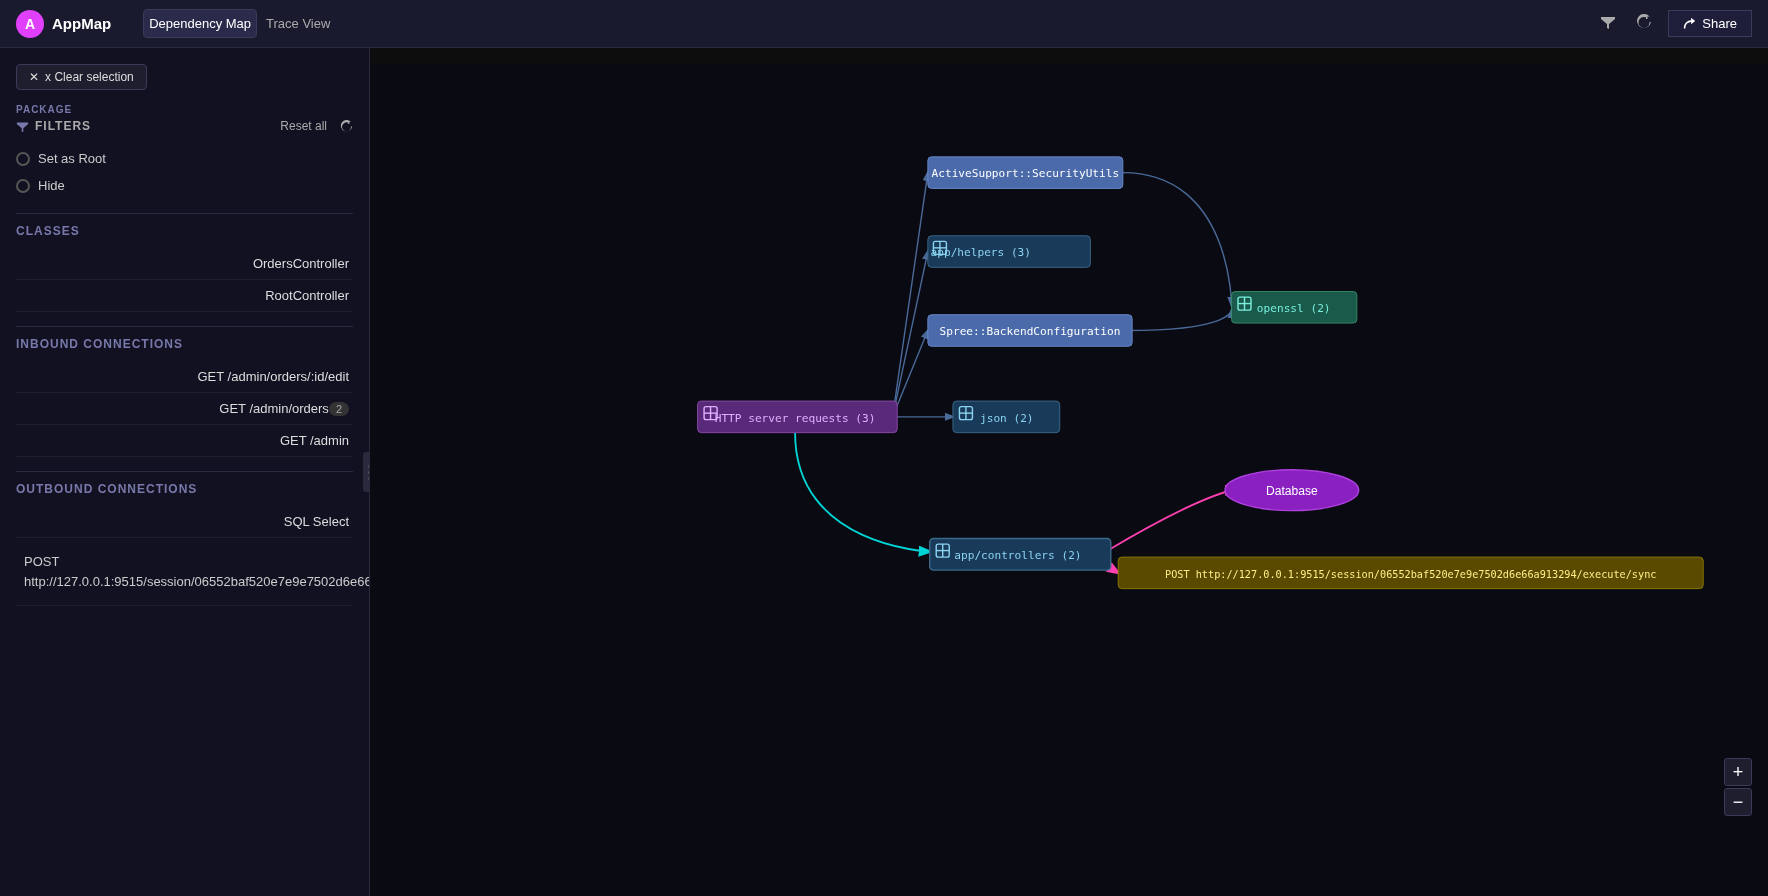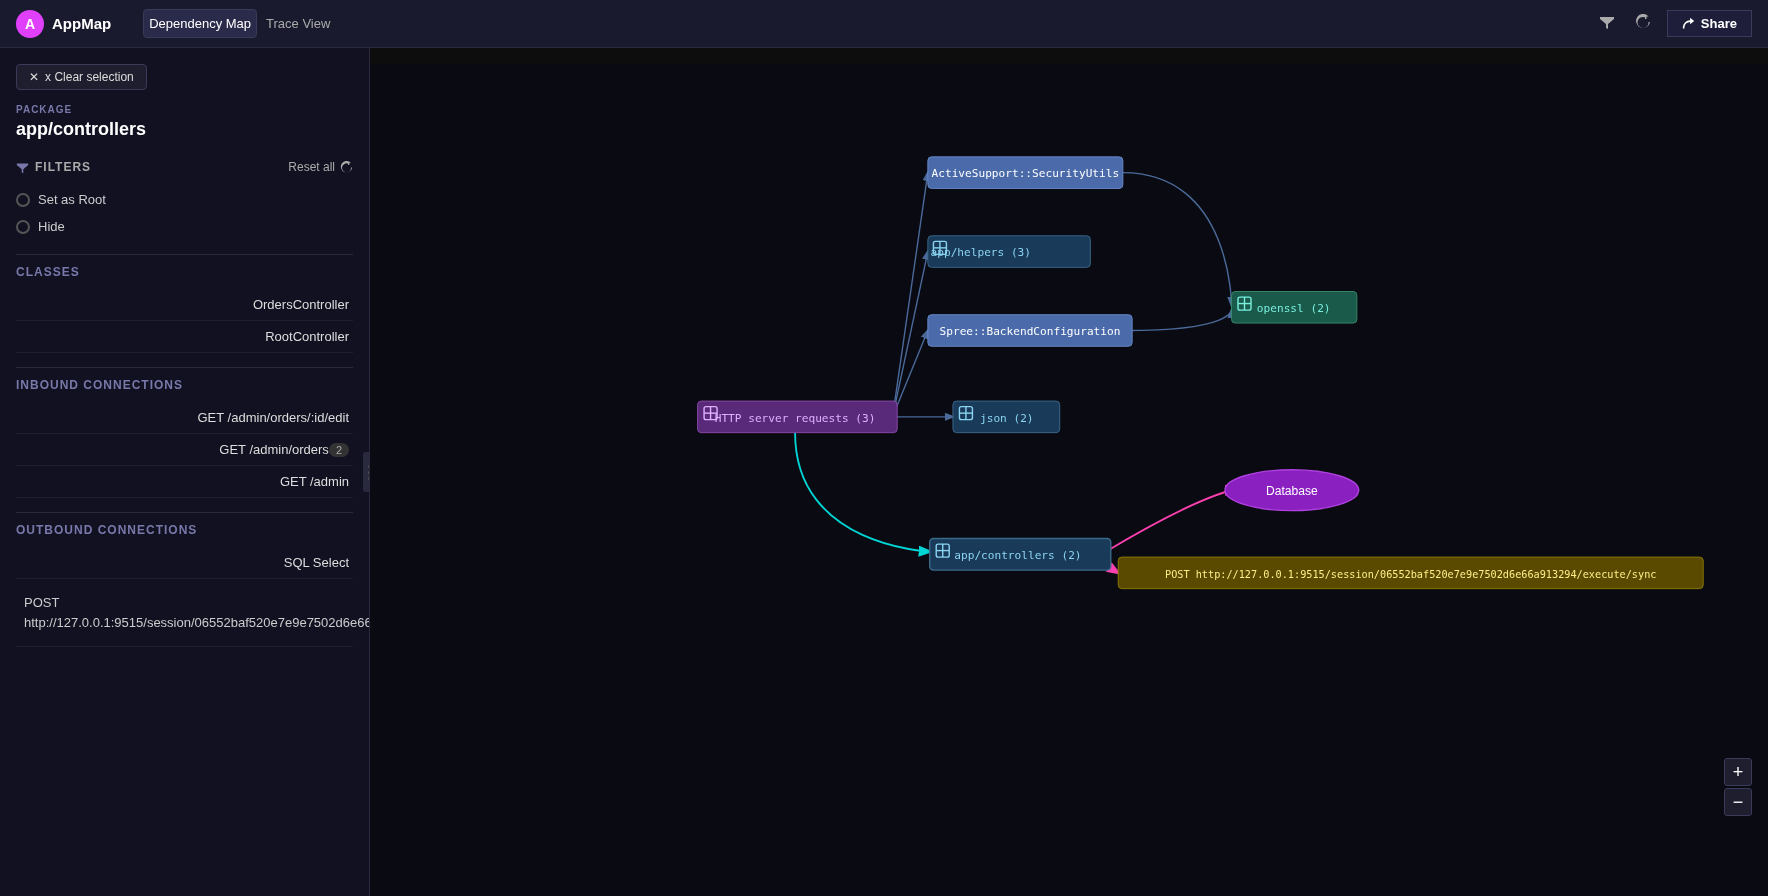--- a/index.html
+++ b/index.html
@@ -85,21 +85,20 @@
       background: #1e1e3a;
       border: 1px solid #3a3a5a;
       color: #fff;
       padding: 5px 14px;
       border-radius: 0;
       cursor: pointer;
       font-size: 13px;
       display: flex;
       align-items: center;
       gap: 6px;
-      font-weight: bold;
     }
 
     
     .main {
       display: flex;
       flex: 1;
       overflow: hidden;
     }
 
     
@@ -155,21 +154,21 @@
       color: #aaa;
       text-transform: uppercase;
       letter-spacing: 1px;
     }
     .reset-all {
       font-size: 12px;
       color: #aaa;
       cursor: pointer;
       display: flex;
       align-items: center;
-      gap: 5px;
+      gap: 13px;
       background: none;
       border: none;
     }
     .filter-option {
       display: flex;
       align-items: center;
       gap: 8px;
       padding: 6px 0;
       color: #ccc;
       font-size: 13px;
@@ -326,21 +325,20 @@
 
 <div class="main">
 
   <div class="sidebar">
     <button class="clear-selection-btn">
       <span>✕</span>
       <span>x  Clear selection</span>
     </button>
 
     <div class="package-label">PACKAGE</div>
-    <div class="package-name">app/controllers</div>
 
     
     <div class="filters-row">
       <div class="filters-label">
         <svg width="13" height="13" viewBox="0 0 16 16" fill="#7878aa">
             <path d="M1 3h14v2L9 10v5l-2-1V10L1 5V3z"></path>
           </svg>
         <span>FILTERS</span>
       </div>
       <button class="reset-all">

